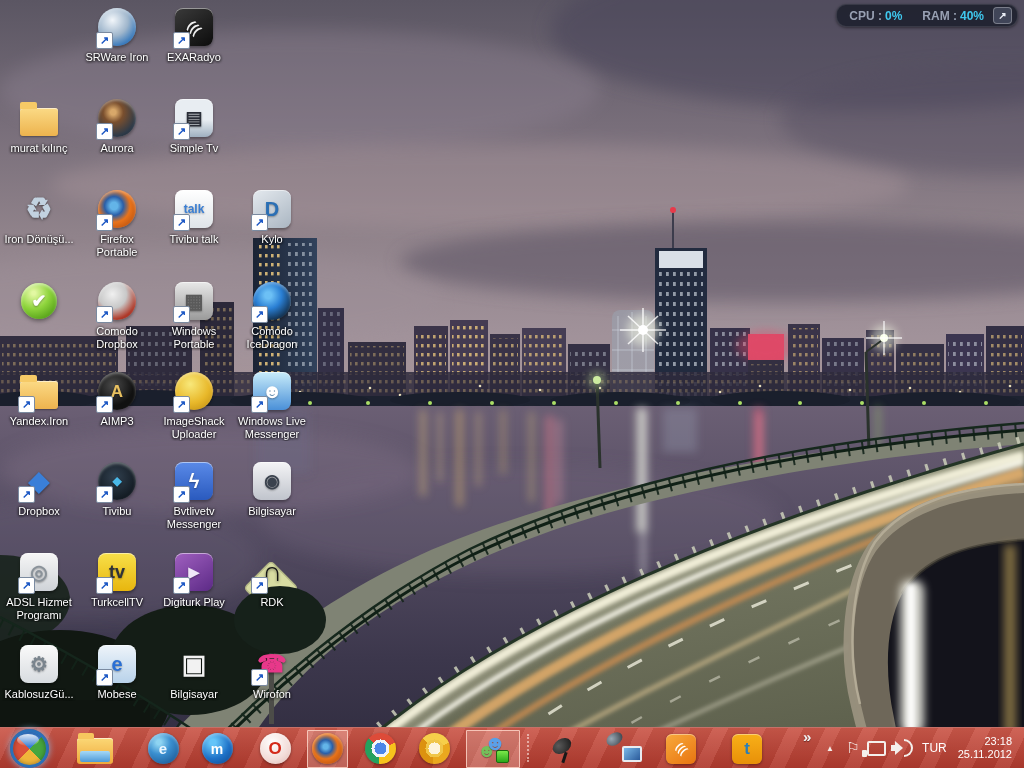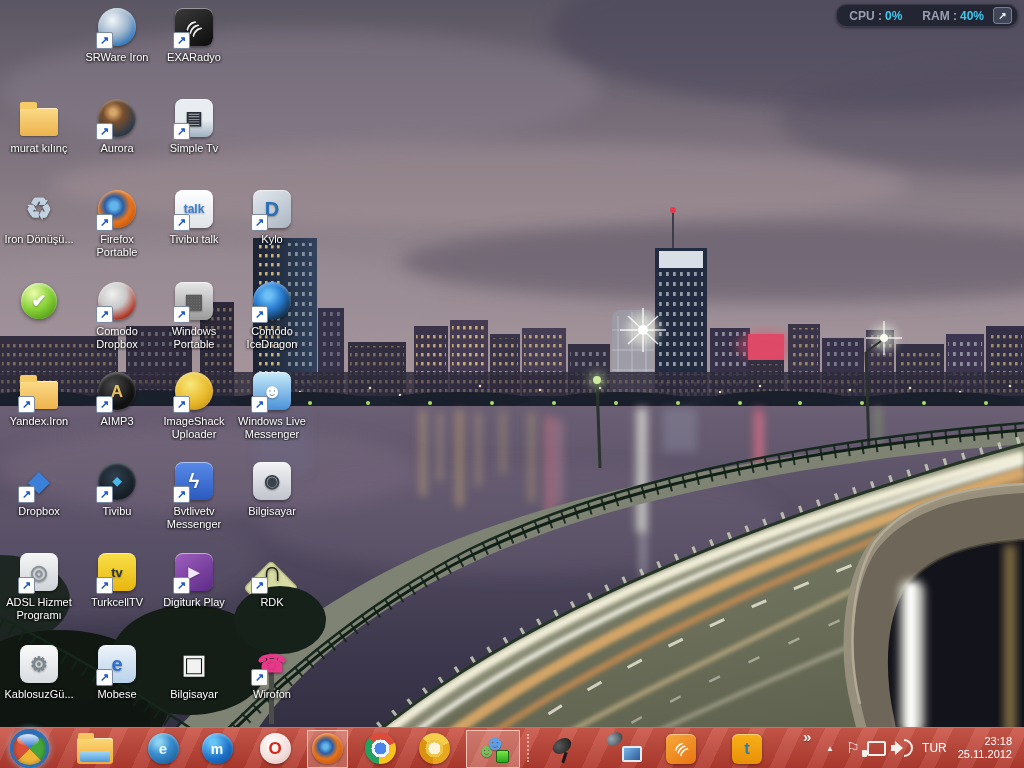--- a/index.html
+++ b/index.html
@@ -548,21 +548,21 @@
           <div class="di-base sh-square" style="background: linear-gradient(rgb(246, 246, 246), rgb(207, 211, 216));">
             <span class="di-glyph" style="color: rgb(138, 146, 154); font-size: 20px;">◎</span>
           </div>
           <span class="sc">↗</span>
         </div>
         <div class="di-label">ADSL Hizmet Programı</div>
       </div>
       <div class="desk-icon" style="left: 79px; top: 551px;">
         <div class="di-art">
           <div class="di-base sh-square" style="background: linear-gradient(rgb(248, 224, 73), rgb(232, 182, 14));">
-            <span class="di-glyph" style="color: rgb(46, 50, 56); font-size: 13px;">tv</span>
+            <span class="di-glyph" style="color: rgb(46, 50, 56); font-size: 18px;">tv</span>
           </div>
           <span class="sc">↗</span>
         </div>
         <div class="di-label">TurkcellTV</div>
       </div>
       <div class="desk-icon" style="left: 156px; top: 551px;">
         <div class="di-art">
           <div class="di-base sh-square" style="background: linear-gradient(145deg, rgb(160, 96, 192), rgb(92, 42, 134));">
             <span class="di-glyph" style="color: rgb(240, 232, 248); font-size: 14px;">▶</span>
           </div>

